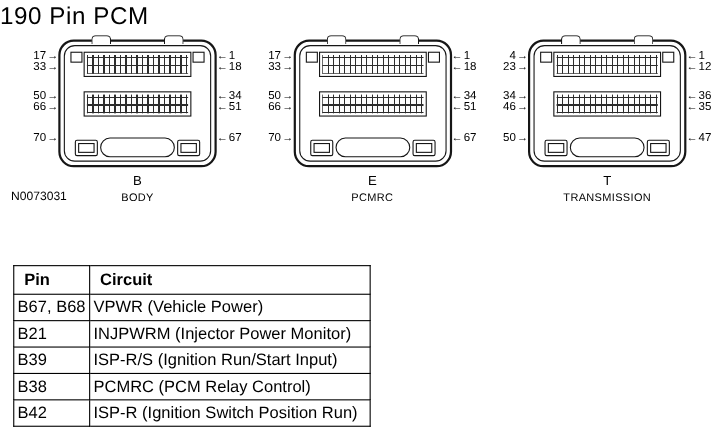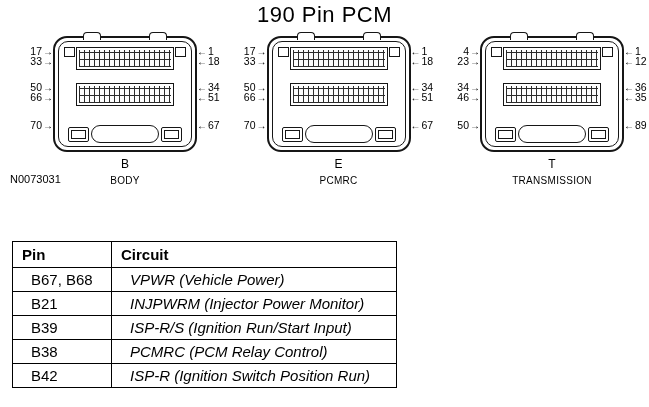--- a/index.html
+++ b/index.html
@@ -1,20 +1,20 @@
 <!DOCTYPE html>
 <html><head>
 <meta charset="utf-8">
 <style>
   html,body { margin:0; padding:0; background:#fff; }
   body { font-family:"Liberation Sans", sans-serif; color:#000; }
   .page { position:relative; width:649px; height:407px; background:#fff; overflow:hidden; }
 
   .title { position:absolute; top:2px; left:0; right:0; margin:0;
-           text-align:center; font-size:22px; font-weight:500; letter-spacing:.5px; }
+           font-size:22px; font-weight:500; letter-spacing:.5px; }
 
   .connectors { position:absolute; top:36px; left:26px; width:625px;
                 display:flex; justify-content:space-between;align-items:flex-end; }
 
   .connector { position:relative; width:198px; height:150px; }
 
   .conn-body { position:absolute; left:27px; right:27px; top:0; height:112px;
                border:2.5px solid #161616; border-radius:14px; background:#fff; }
   .conn-inner { position:absolute; inset:3px; border:1.5px solid #161616; border-radius:10px; }
 
@@ -47,24 +47,24 @@
   .parrow { font-size:10px; line-height:10px; }
 
   .caption { position:absolute; top:121px; left:0; right:0; text-align:center; }
   .cletter { font-size:12px; }
   .cname   { font-size:10px; letter-spacing:.3px; margin-top:4px; }
 
   .doc-id { position:absolute; left:10px; top:173px; font-size:11px; }
 
   .pin-table { position:absolute; left:12px; top:241px; border-collapse:collapse;
                background:#fff; }
-  .pin-table th, .pin-table td { border:1.6px solid #000; font-size:15px; padding:3px 18px; }
+  .pin-table th, .pin-table td { border:1.6px solid #000; font-size:15px; padding:3px 3px; }
   .pin-table th { font-weight:bold; text-align:left; padding:4px 9px; }
   .pin-table td.pin-cell { width:62px; }
-  .pin-table td.circuit-cell { width:248px;font-style:italic; }
+  .pin-table td.circuit-cell { width:248px; }
 </style>
 </head>
 <body>
 
 <div class="page">
   <h1 class="title">190 Pin PCM</h1>
   <div class="connectors" id="connectors">
       <div class="connector">
         <div class="conn-body">
           <div class="conn-inner"></div>
@@ -243,21 +243,21 @@
         <div class="plabel pl-right" style="top: 56px;">
           <span class="parrow">←</span>
           <span class="pnum">35</span>
         </div>
         <div class="plabel pl-left" style="top: 84px;">
           <span class="pnum">50</span>
           <span class="parrow">→</span>
         </div>
         <div class="plabel pl-right" style="top: 84px;">
           <span class="parrow">←</span>
-          <span class="pnum">89</span>
+          <span class="pnum">47</span>
         </div>
         <div class="caption">
           <div class="cletter">T</div>
           <div class="cname">TRANSMISSION</div>
         </div>
       </div>
     </div>
   <div class="doc-id">N0073031</div>
   <table class="pin-table">
     <thead id="thead">

